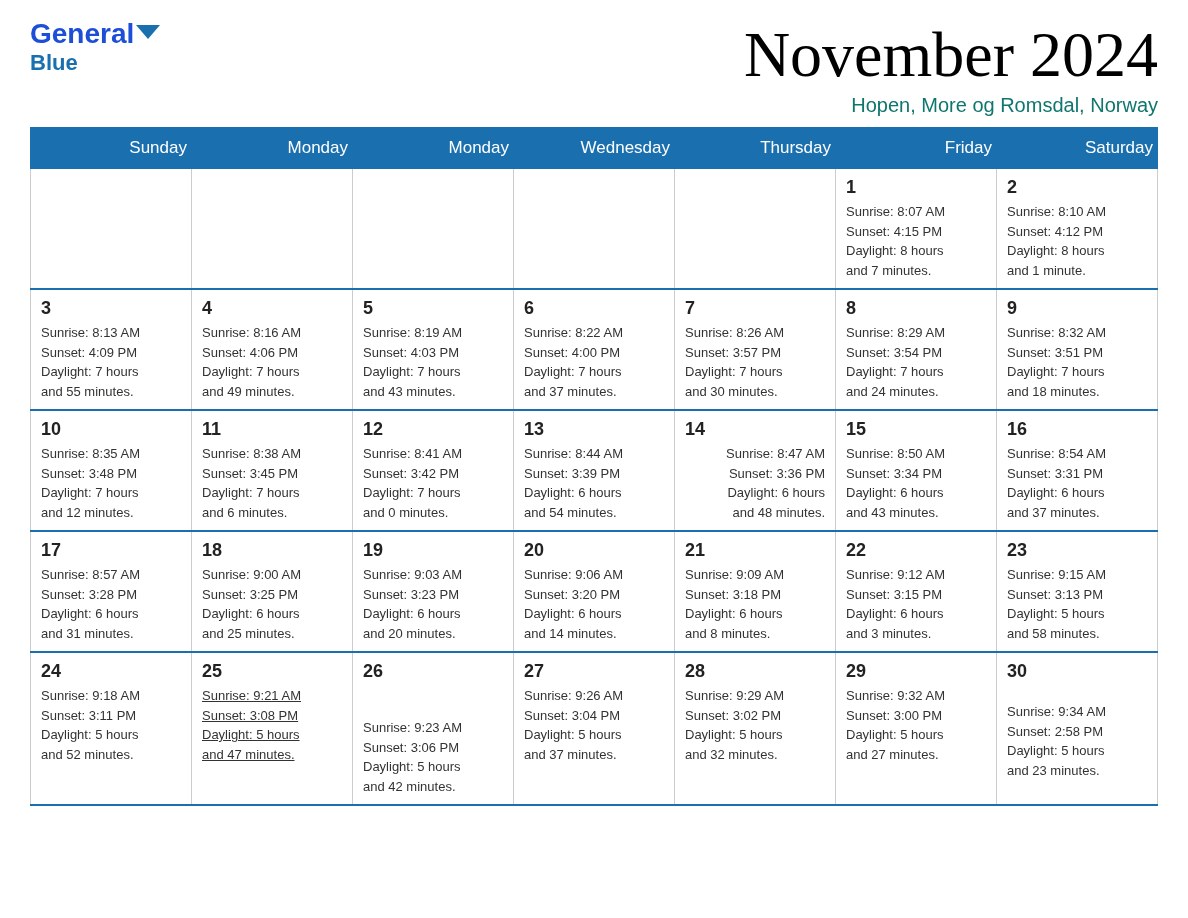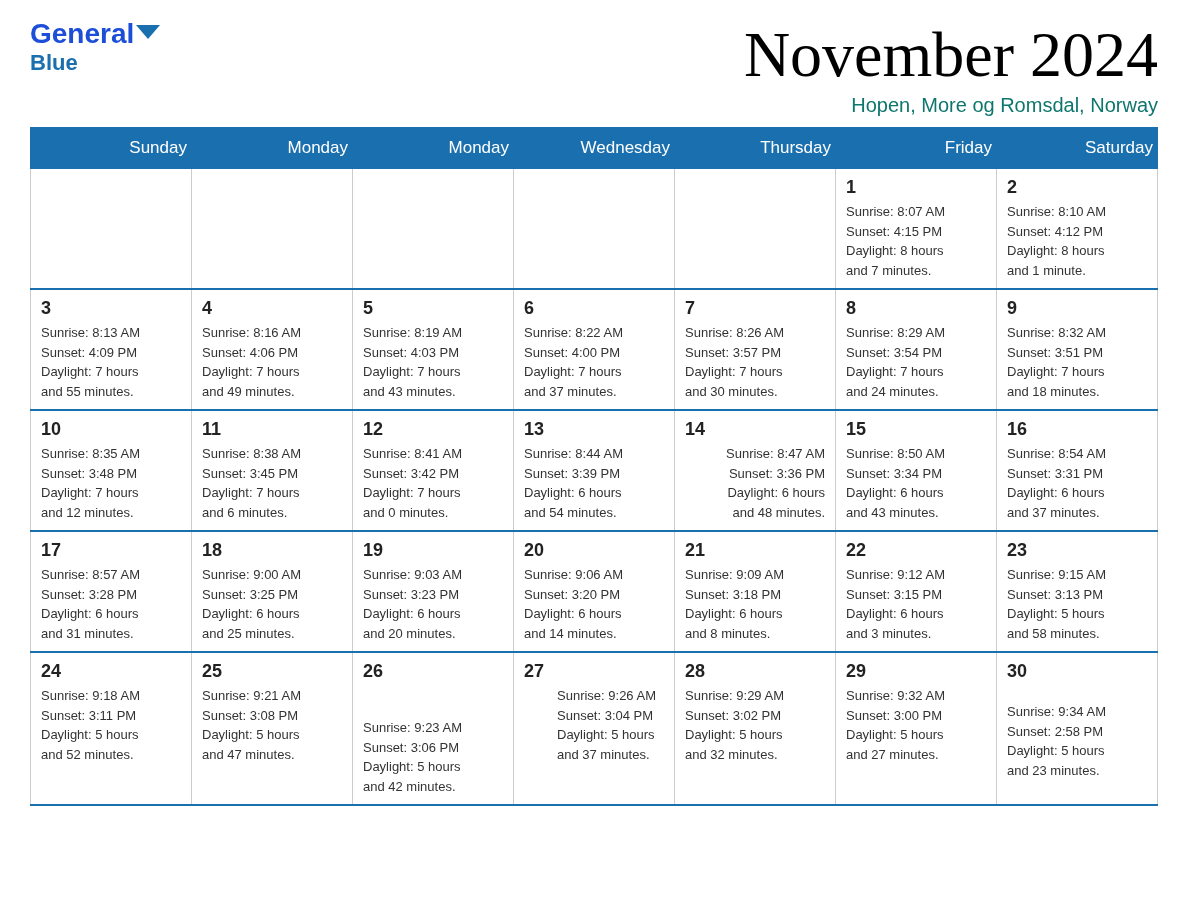--- a/index.html
+++ b/index.html
@@ -307,35 +307,35 @@
       <tr>
         <td>
           <span class="day-number">24</span>
           <div class="day-info" style="white-space: pre-line;">Sunrise: 9:18 AM
 Sunset: 3:11 PM
 Daylight: 5 hours
 and 52 minutes.</div>
         </td>
         <td>
           <span class="day-number">25</span>
-          <div class="day-info" style="white-space: pre-line;">Sunrise: 9:21 AM
+          <div class="day-info" style="white-space: pre-line; text-decoration: underline;">Sunrise: 9:21 AM
 Sunset: 3:08 PM
 Daylight: 5 hours
 and 47 minutes.</div>
         </td>
         <td>
           <span class="day-number">26</span>
           <div class="day-info" style="white-space: pre-line; margin-top: 36px;">Sunrise: 9:23 AM
 Sunset: 3:06 PM
 Daylight: 5 hours
 and 42 minutes.</div>
         </td>
         <td>
           <span class="day-number">27</span>
-          <div class="day-info" style="white-space: pre-line; margin-left: 33px;">Sunrise: 9:26 AM
+          <div class="day-info" style="white-space: pre-line;">Sunrise: 9:26 AM
 Sunset: 3:04 PM
 Daylight: 5 hours
 and 37 minutes.</div>
         </td>
         <td>
           <span class="day-number">28</span>
           <div class="day-info" style="white-space: pre-line;">Sunrise: 9:29 AM
 Sunset: 3:02 PM
 Daylight: 5 hours
 and 32 minutes.</div>

